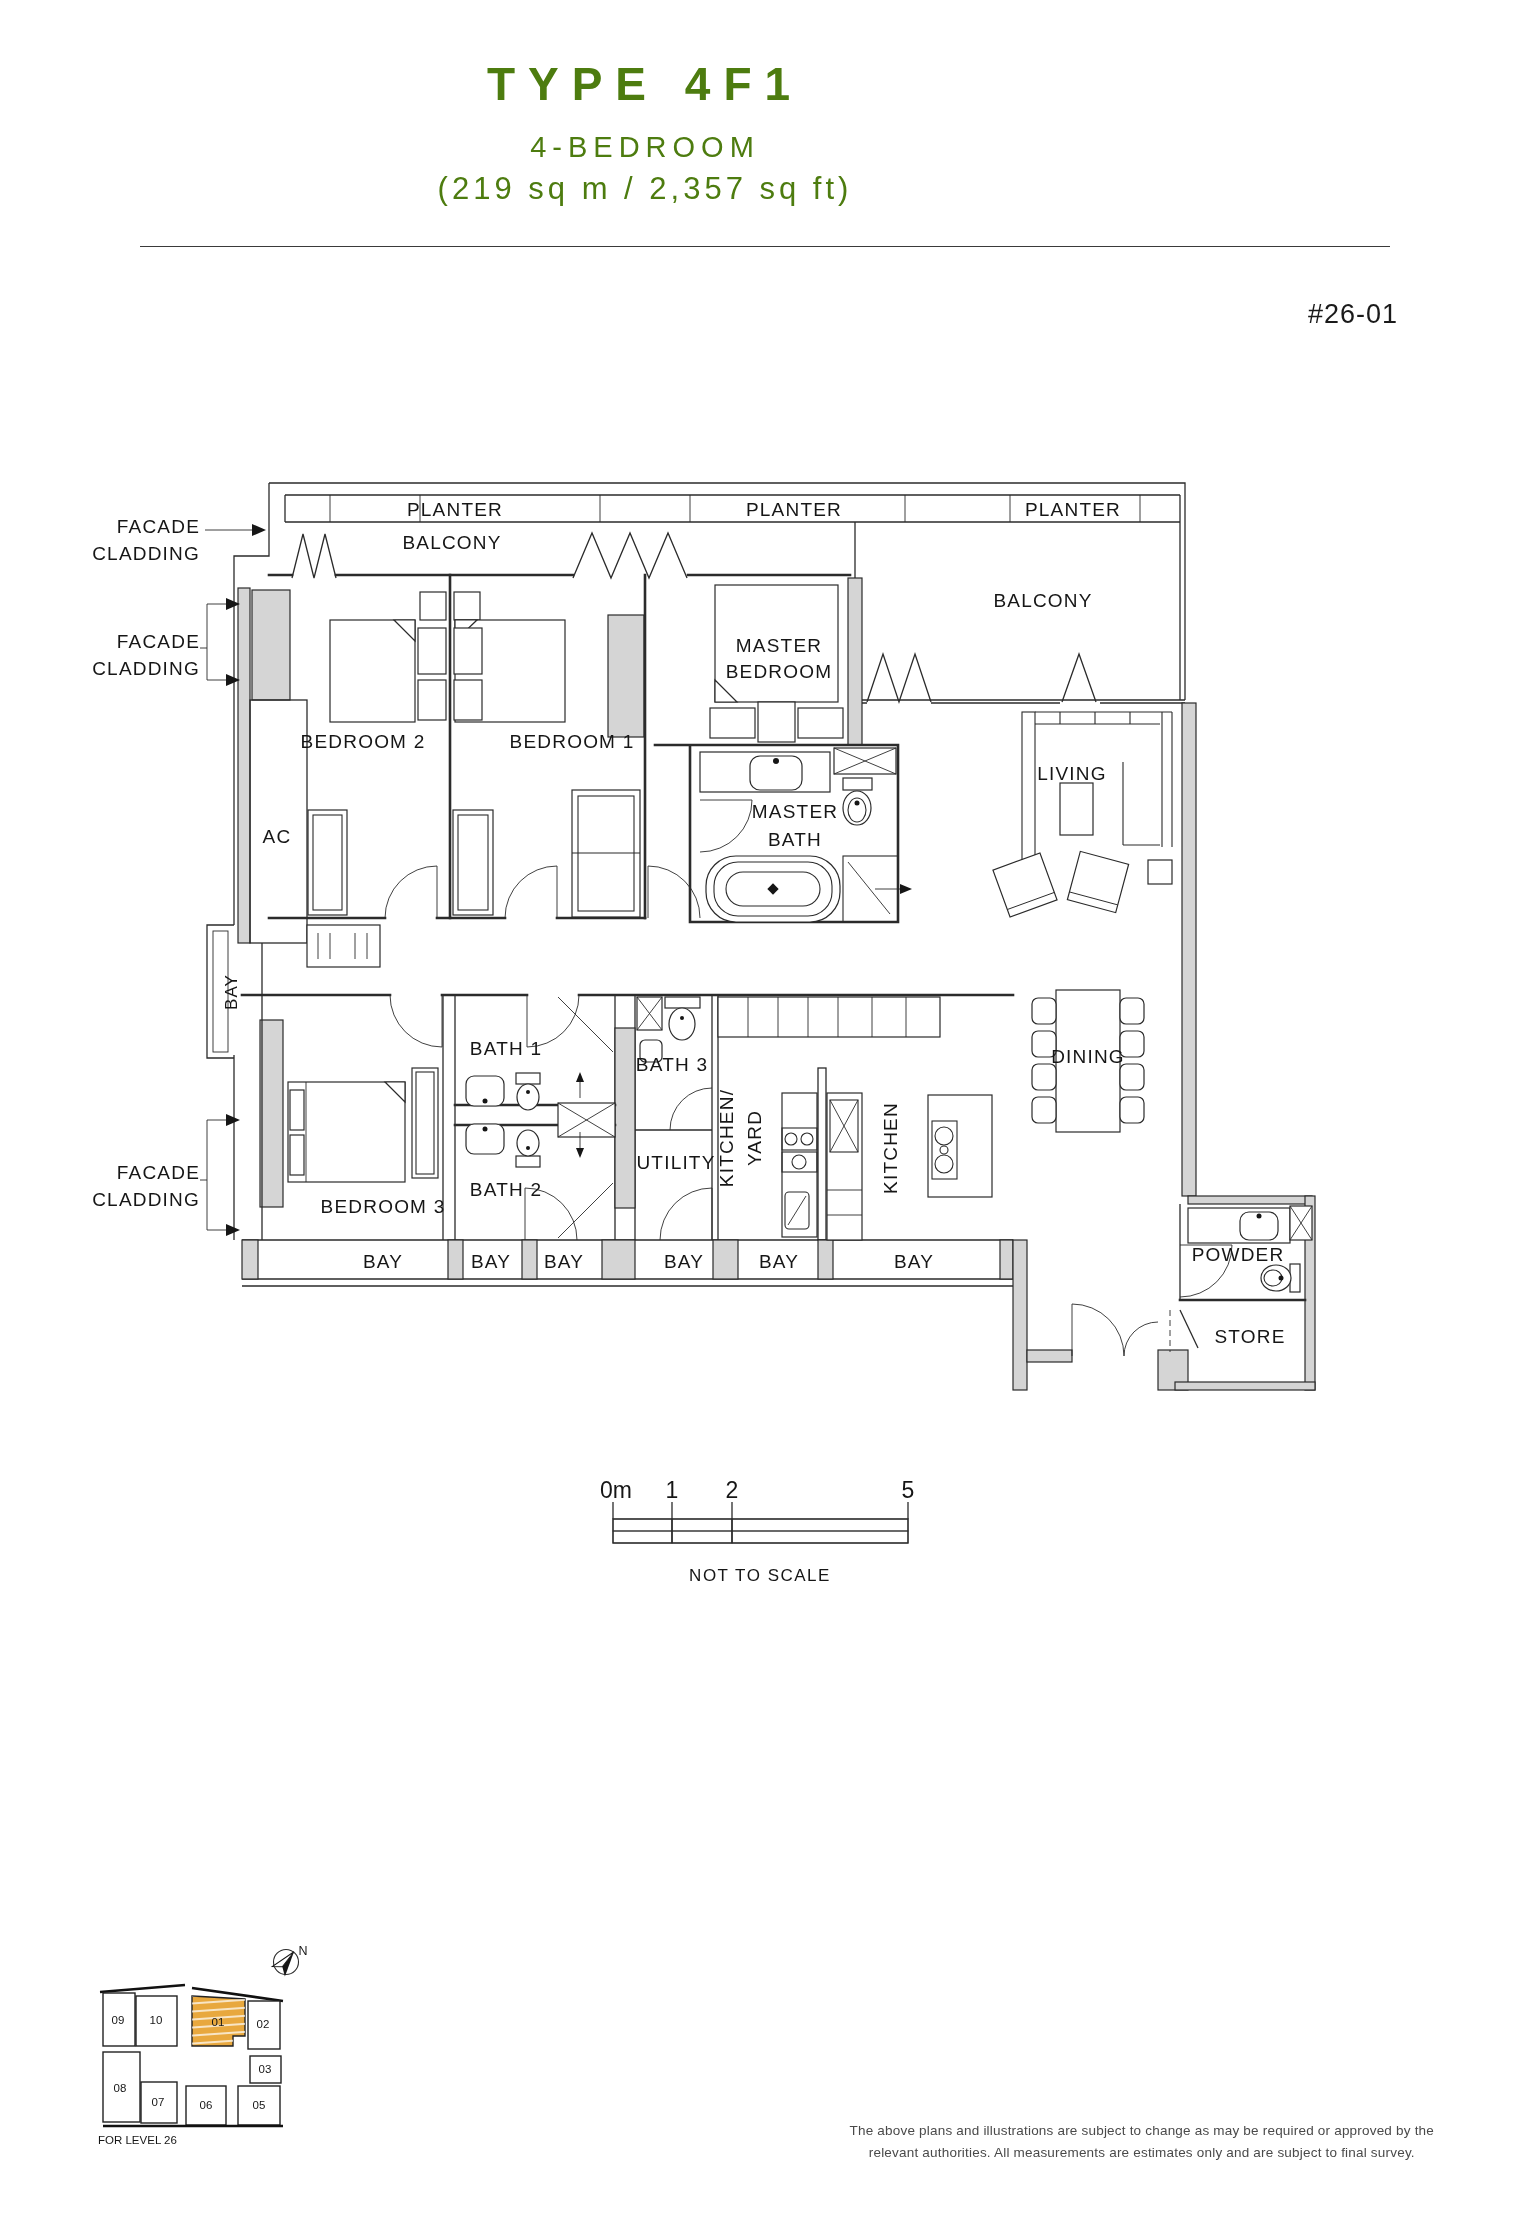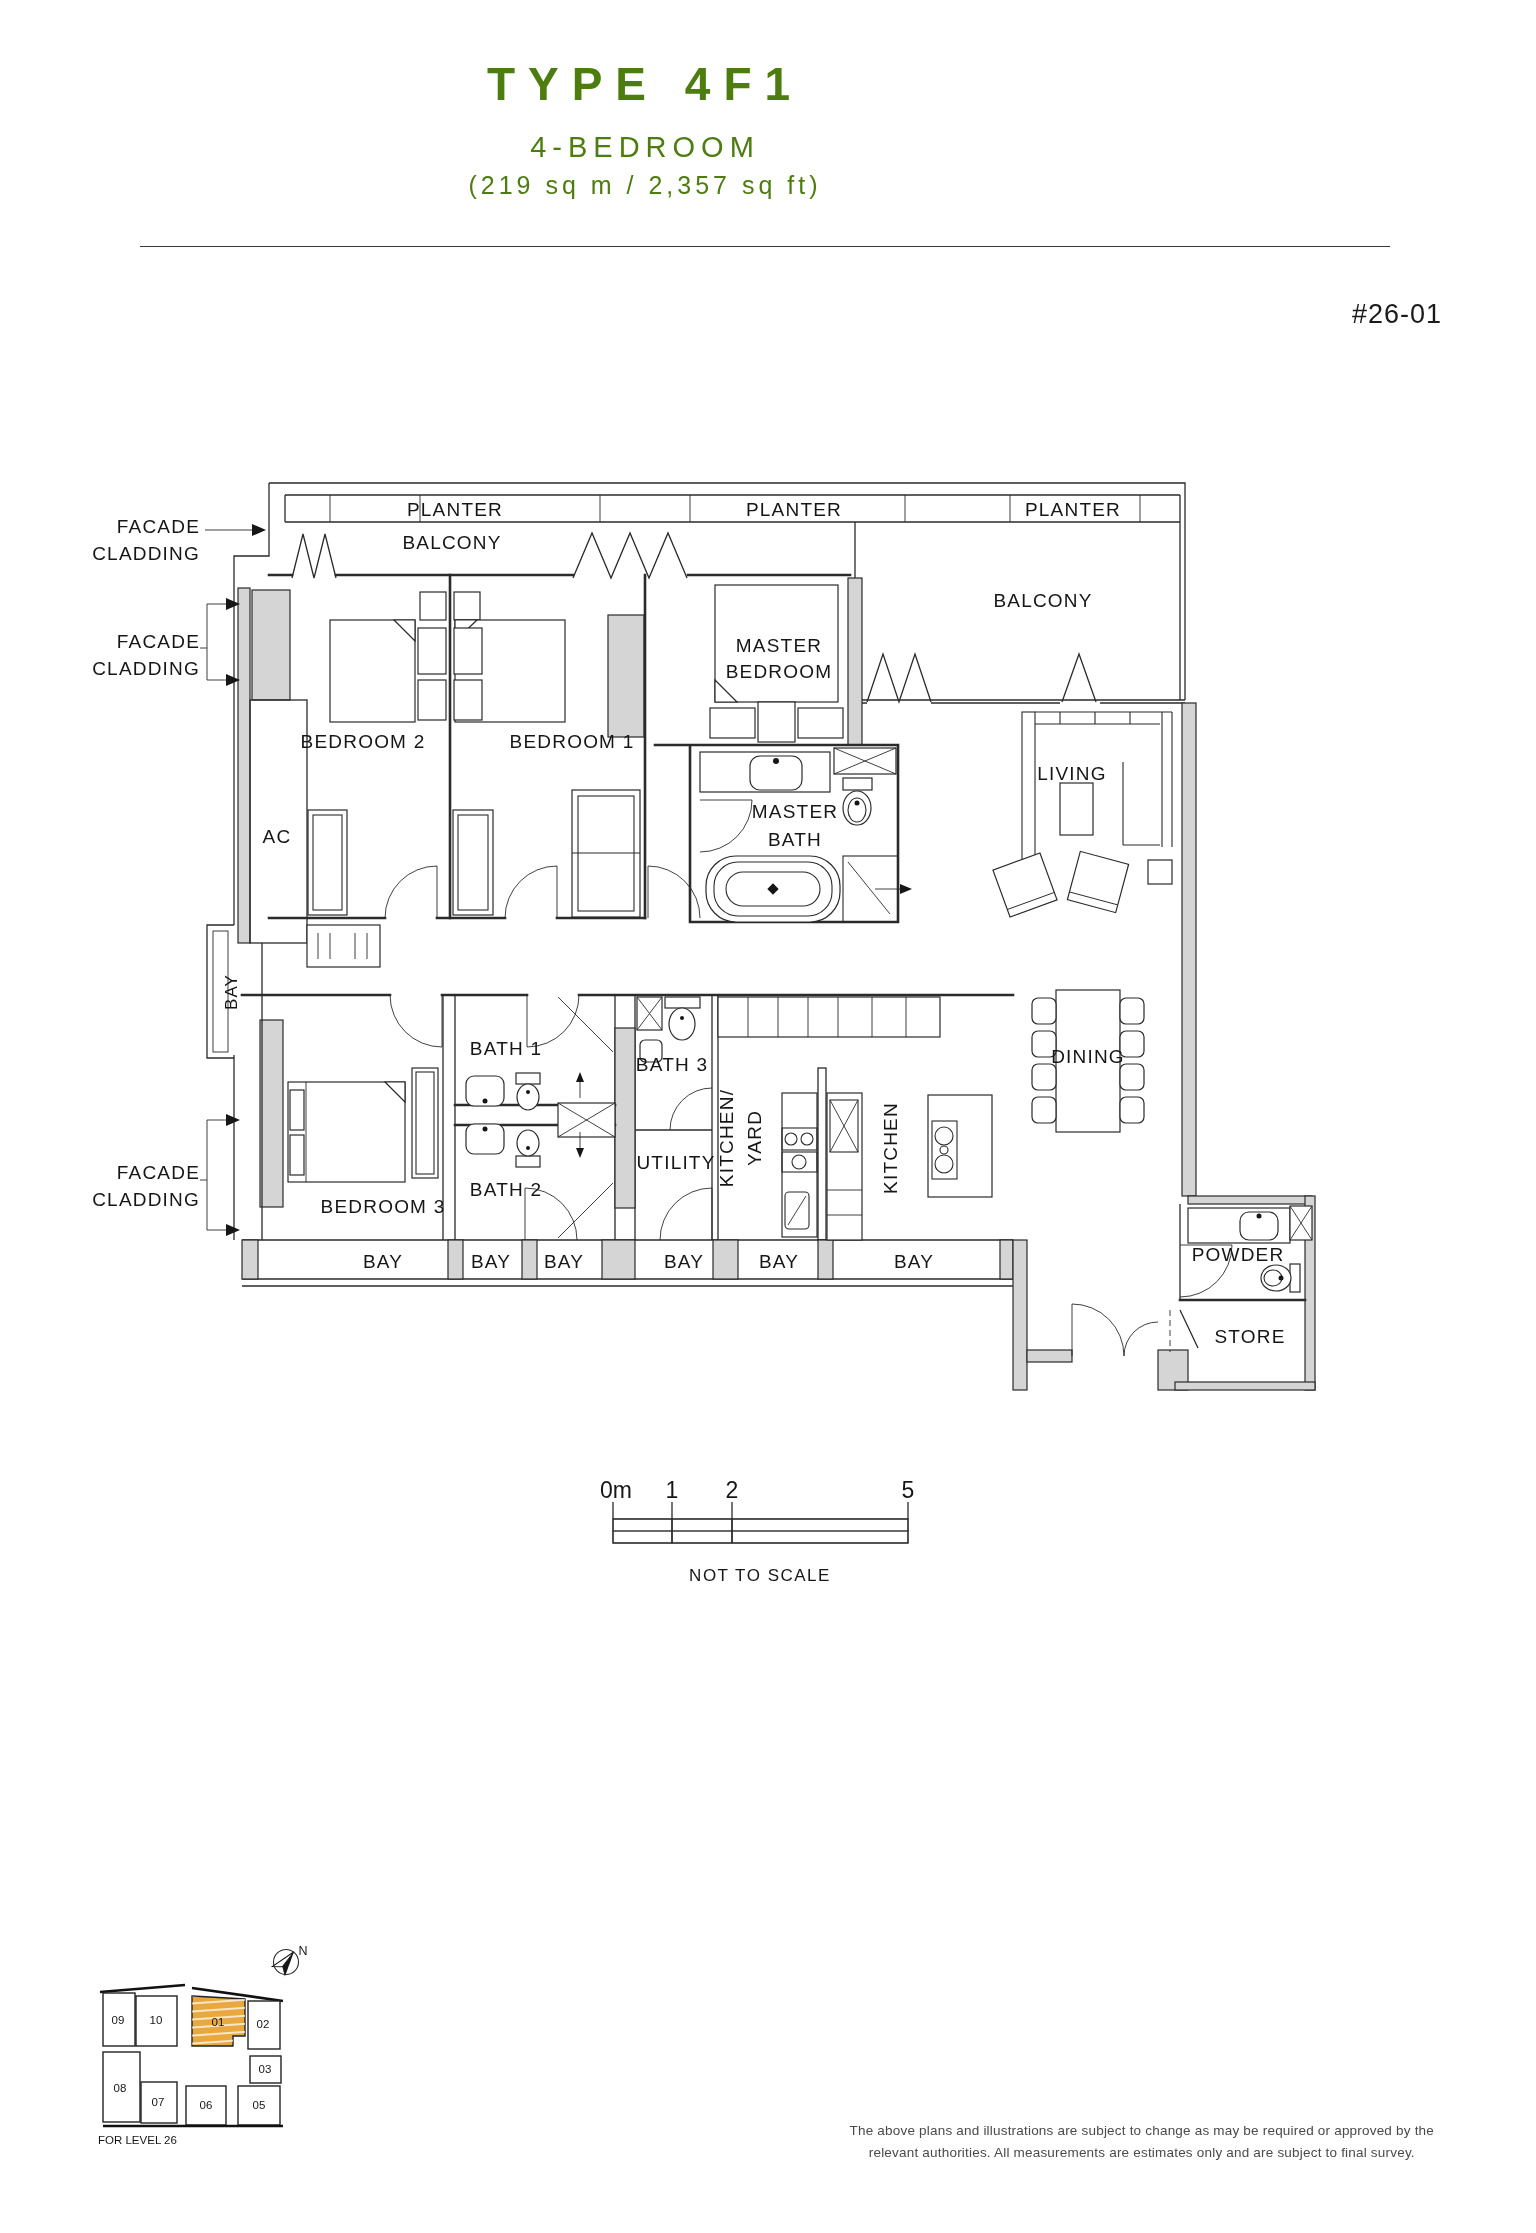--- a/index.html
+++ b/index.html
@@ -1,22 +1,22 @@
 <!DOCTYPE html>
 <html><head>
 <meta charset="utf-8">
 <style>
   html,body{margin:0;padding:0;background:#fff;}
   body{width:1536px;height:2233px;position:relative;font-family:"Liberation Sans",sans-serif;}
   .abs{position:absolute;}
   .hdr{left:645px;transform:translateX(-50%);text-align:center;color:#4d7c0f;white-space:nowrap;}
   #title{top:57px;font-size:46px;font-weight:700;letter-spacing:13px;}
   #subtitle{top:131px;font-size:29px;font-weight:500;letter-spacing:6px;}
-  #area{top:171px;font-size:25px;font-weight:400;letter-spacing:4px;text-align:right;}
-  #unitno{left:1352px;top:299px;font-size:27px;color:#1a1a1a;letter-spacing:1px;}
+  #area{top:171px;font-size:31px;font-weight:400;letter-spacing:4px;text-align:right;}
+  #unitno{left:1308px;top:299px;font-size:27px;color:#1a1a1a;letter-spacing:1px;}
   #divider{left:140px;top:246px;width:1250px;height:0;border-top:1.6px solid #3a3a3a;}
   #disclaimer{right:102px;top:2120px;text-align:center;font-size:13.5px;color:#4a4a4a;line-height:1.62;letter-spacing:.2px;}
   svg text{text-anchor:middle;font-family:"Liberation Sans",sans-serif;}
   .lbl{font-size:19px;fill:#161616;letter-spacing:1.2px;}
   .lbl-s{font-size:17px;fill:#161616;letter-spacing:1px;}
   .num{font-size:23px;fill:#161616;}
   .note{font-size:17px;fill:#161616;letter-spacing:1.5px;}
   .kp{font-size:11.5px;fill:#161616;}
   .start{text-anchor:start;}
   .end{text-anchor:end;}

